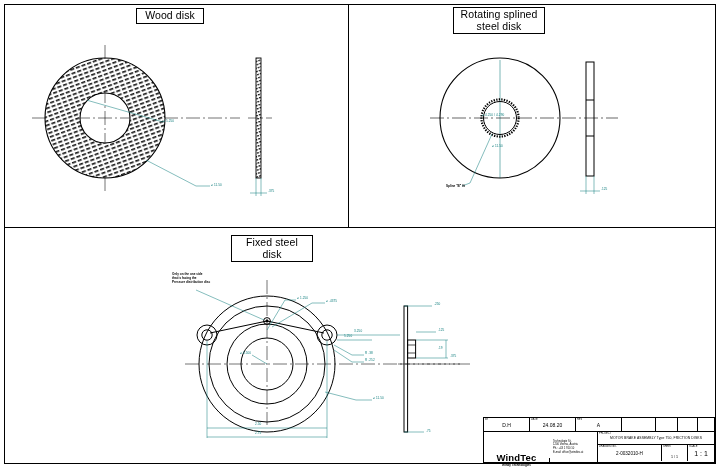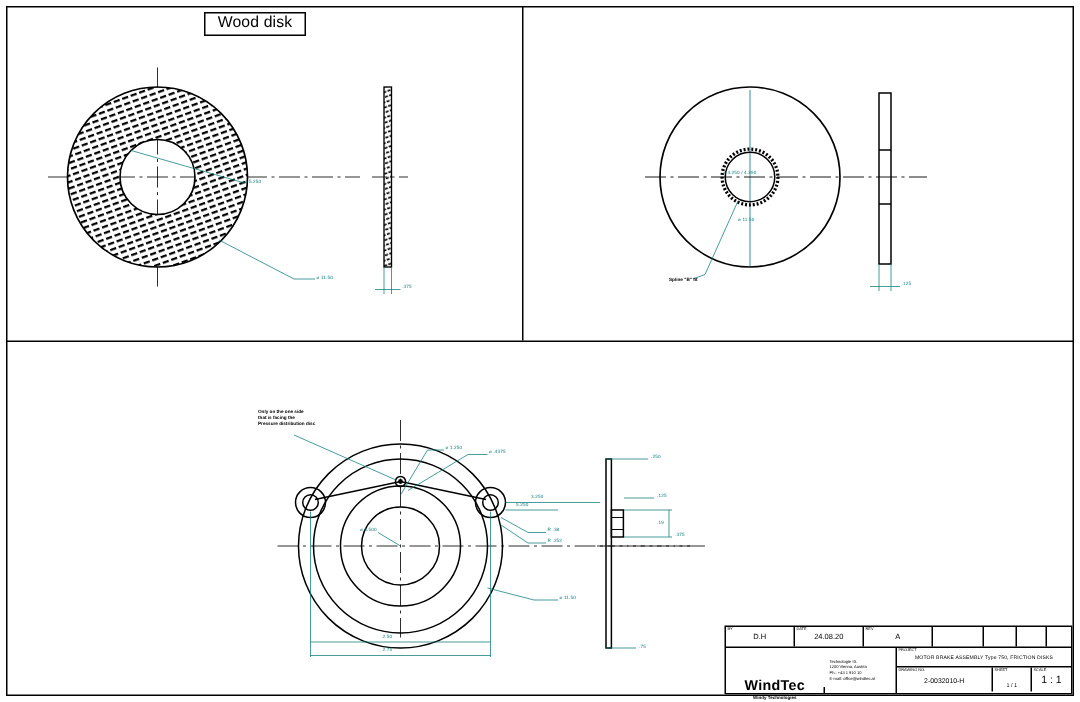--- a/index.html
+++ b/index.html
@@ -202,21 +202,24 @@
       <line x1="416" y1="340" x2="448" y2="340" stroke="#0b7b7b" stroke-width=".5"></line>
       <line x1="416" y1="358" x2="448" y2="358" stroke="#0b7b7b" stroke-width=".5"></line>
       <line x1="446" y1="340" x2="446" y2="358" stroke="#0b7b7b" stroke-width=".5"></line>
       <line x1="416" y1="332" x2="436" y2="332" stroke="#0b7b7b" stroke-width=".5"></line>
       <line x1="404" y1="432" x2="424" y2="432" stroke="#0b7b7b" stroke-width=".5"></line>
     </g>
   </svg>
 
   <div class="vtitle" style="left:136px;top:8px;width:58px;">Wood disk</div>
 
-
+  <div class="vtitle" style="left:453px;top:7px;width:82px;">Rotating splined
+steel disk</div>
+
+  <div class="vtitle" style="left:231px;top:235px;width:72px;">Fixed steel disk</div>
 
   <div class="dim" style="left:163px;top:120px;">⌀ 5.250</div>
   <div class="dim" style="left:211px;top:184px;">⌀ 11.50</div>
   <div class="dim" style="left:268px;top:190px;">.375</div>
 
   <div class="dim" style="left:482px;top:114px;">⌀ 4.250 / 4.290</div>
   <div class="dim" style="left:492px;top:145px;">⌀ 11.50</div>
   <div class="dim" style="left:601px;top:188px;">.125</div>
   <div class="note" style="left:446px;top:185px;">Spline "B" fit</div>
 

